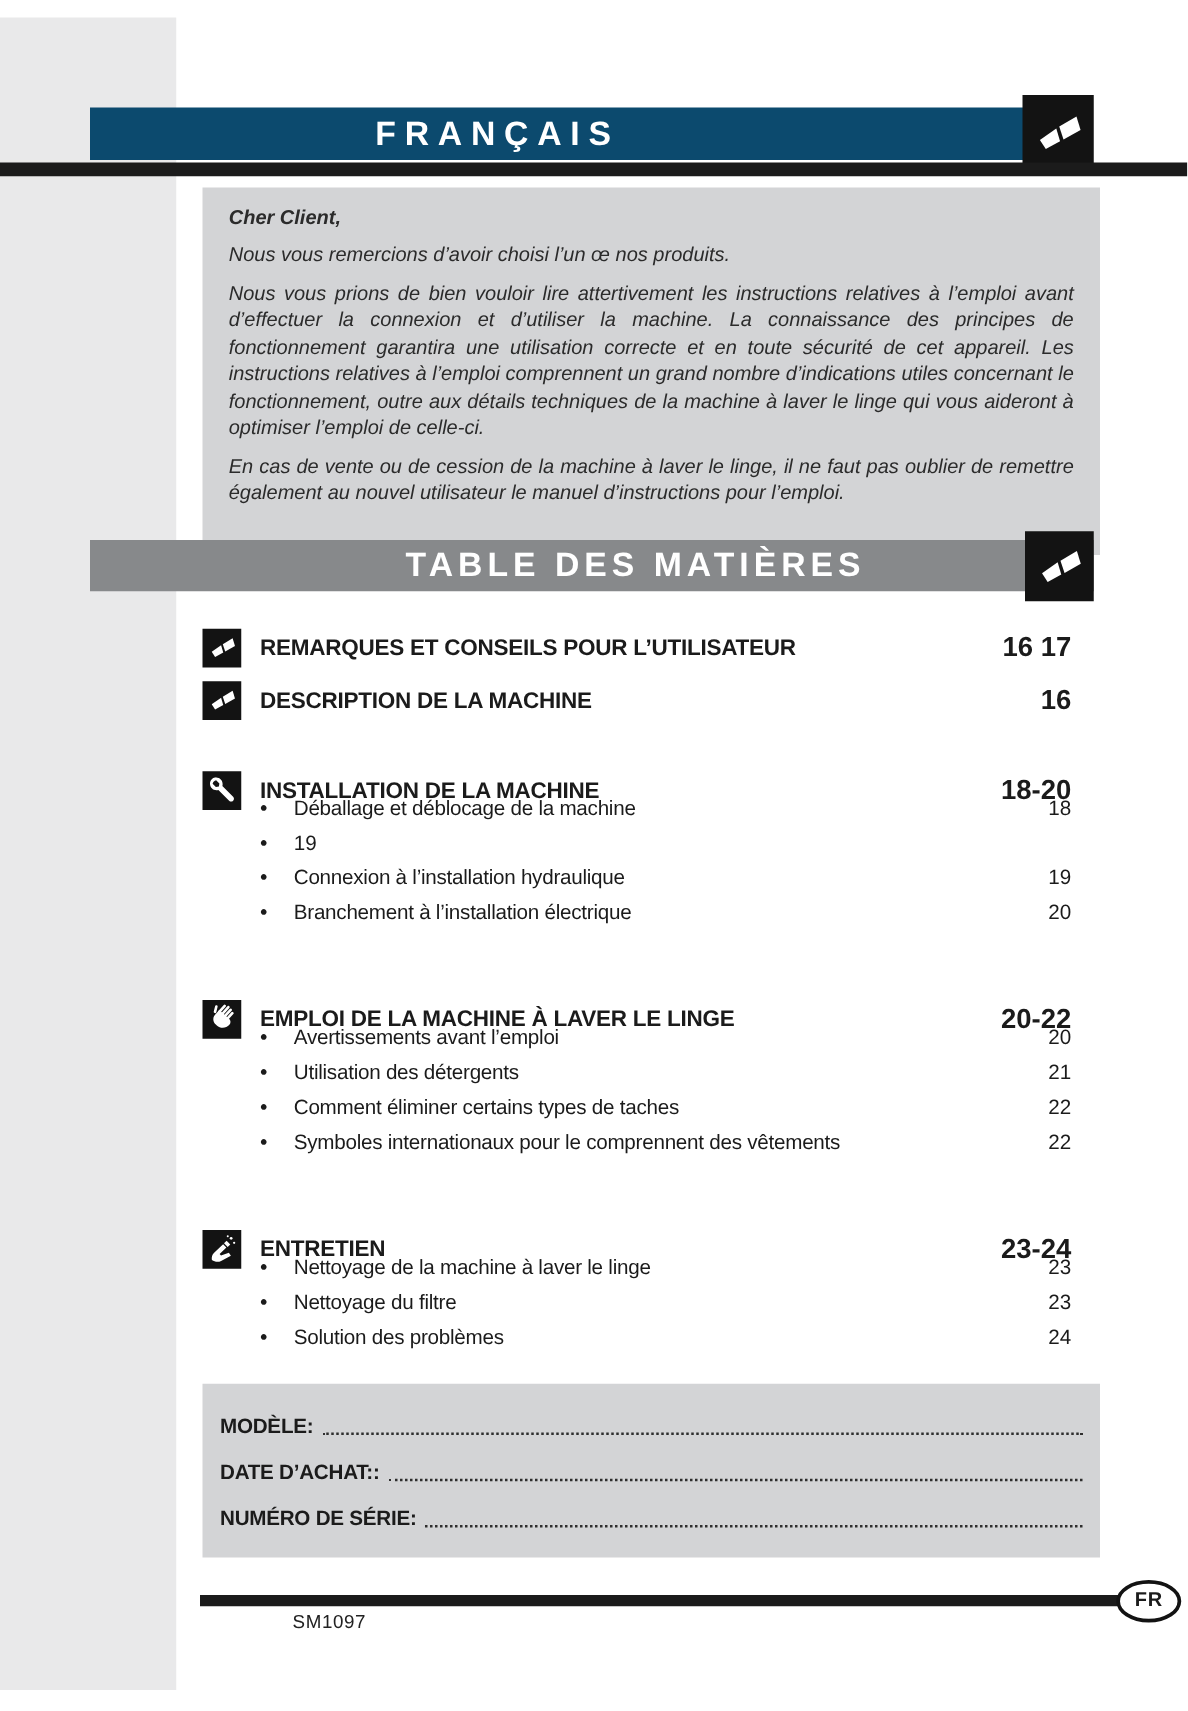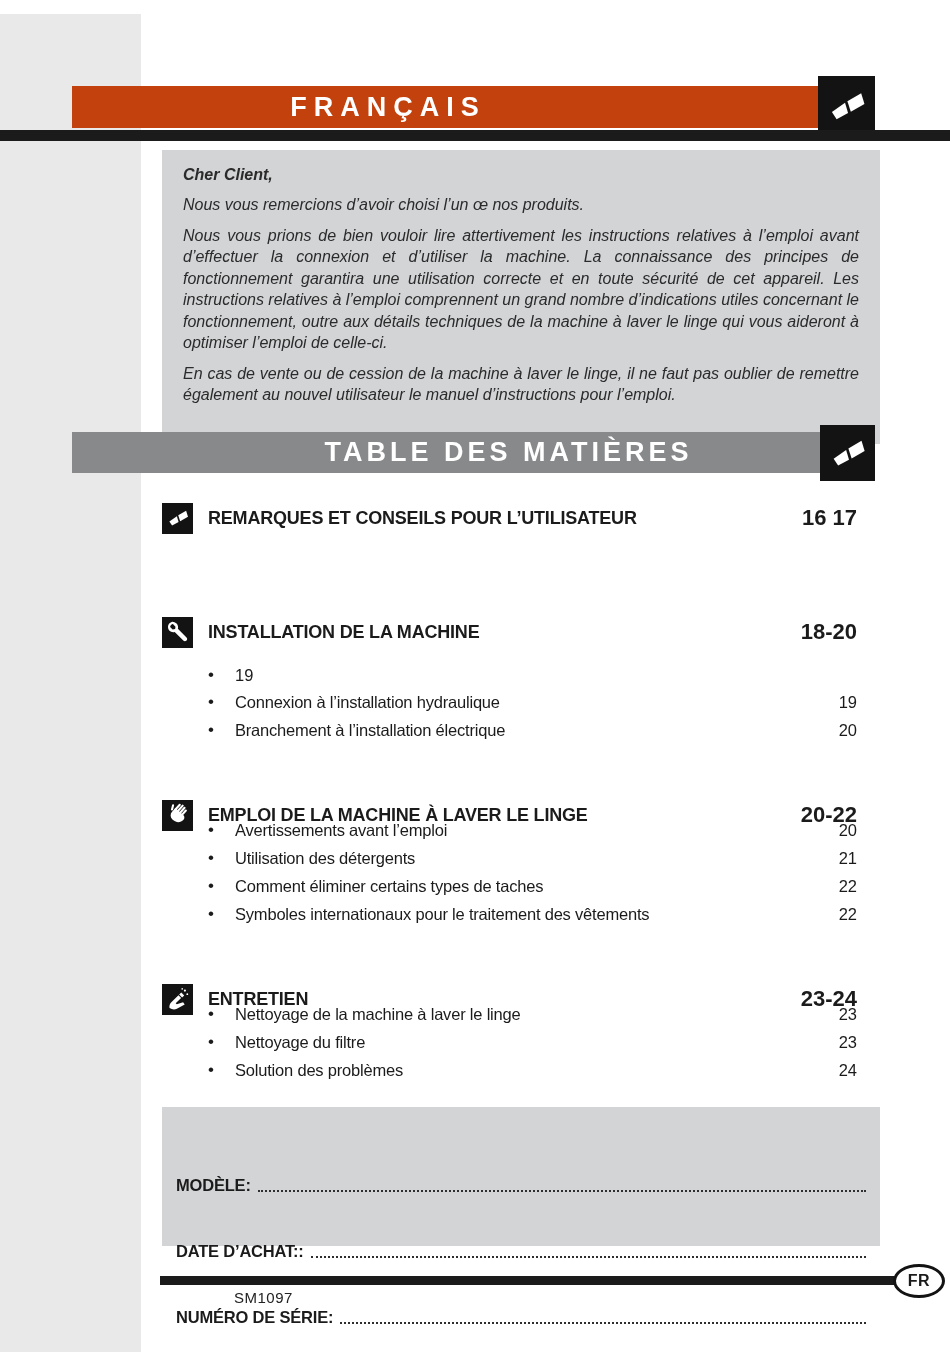--- a/index.html
+++ b/index.html
@@ -4,21 +4,21 @@
 <style>
   html,body{margin:0;padding:0;background:#fff;}
   .canvas{
     position:relative;width:950px;height:1369px;background:#fff;overflow:hidden;
     font-family:"Liberation Sans",sans-serif;color:#1b1b1b;
   }
   
   .margin-col{position:absolute;left:0;top:14px;width:141px;height:1338px;background:#e9e9ea;}
 
   
-  .header-bar{position:absolute;left:72px;top:86px;width:762px;height:42px;background:#c2410c;}
+  .header-bar{position:absolute;left:72px;top:86px;width:762px;height:42px;background:#0c4a6e;padding-left:20px;}
   .header-title{
     position:absolute;left:0;right:130px;top:6px;text-align:center;
     color:#fff;font-weight:bold;font-size:27px;letter-spacing:7px;
   }
   .icon-square{position:absolute;background:#131313;display:flex;align-items:center;justify-content:center;}
   .header-book{left:818px;top:76px;width:57px;height:60px;}
   .page-number{position:absolute;left:881px;top:89px;color:#fff;font-weight:normal;font-size:30px;letter-spacing:1px;}
   .rule-top{position:absolute;left:0;top:130px;width:950px;height:11px;background:#1b1b1b;}
 
   
@@ -48,21 +48,21 @@
   .bullet{width:27px;flex:none;font-size:17px;}
   .bullet::before{content:"•";}
   .item-label{font-size:16.5px;letter-spacing:-0.2px;flex:1;}
   .item-page{font-size:16.5px;}
 
   
   .record-box{
     position:absolute;left:162px;top:1107px;width:718px;height:139px;background:#d3d4d6;
     box-sizing:border-box;padding:22px 14px 0 14px;
   }
-  .record-row{display:flex;align-items:flex-end;height:22px;margin-bottom:15px;margin-top:44px;}
+  .record-row{display:flex;align-items:flex-end;height:22px;margin-bottom:15px;}
   .record-label{font-weight:bold;font-size:16.5px;white-space:nowrap;letter-spacing:-0.2px;}
   .leader{flex:1;border-bottom:2px dotted #2e2e2e;margin-left:7px;margin-bottom:3px;height:0;}
 
   
   .rule-bottom{position:absolute;left:160px;top:1276px;width:772px;height:9px;background:#1b1b1b;}
   .fr-badge{
     position:absolute;left:893px;top:1264px;width:46px;height:28px;background:#fff;
     border:3.5px solid #131313;border-radius:50%;display:flex;align-items:center;justify-content:center;
     font-weight:bold;font-size:16px;letter-spacing:0.5px;z-index:2;
   }
@@ -136,30 +136,44 @@
   <div class="toc-row sec" style="top:489px">
     <span class="sec-icon">
         <svg width="24" height="24" viewBox="0 0 32 32">
           <use href="#g-book"></use>
         </svg>
       </span>
     <span class="sec-label">REMARQUES ET CONSEILS POUR L’UTILISATEUR</span>
     <span class="sec-pages">16 17</span>
   </div>
 
+  <div class="toc-row sec" style="top:531px">
+    <span class="sec-icon">
+        <svg width="24" height="24" viewBox="0 0 32 32">
+          <use href="#g-book"></use>
+        </svg>
+      </span>
+    <span class="sec-label">DESCRIPTION DE LA MACHINE</span>
+    <span class="sec-pages">16</span>
+  </div>
 
   <div class="toc-row sec" style="top:603px">
     <span class="sec-icon">
         <svg width="24" height="24" viewBox="0 0 24 24">
           <use href="#g-wrench"></use>
         </svg>
       </span>
     <span class="sec-label">INSTALLATION DE LA MACHINE</span>
     <span class="sec-pages">18-20</span>
   </div>
+  <div class="toc-row item" style="top:633px">
+    <span class="bullet"></span>
+    <span class="item-label">Déballage et déblocage de la machine</span>
+    <span class="item-page">18</span>
+  </div>
   <div class="toc-row item" style="top:661px">
     <span class="bullet"></span>
     <span class="item-page">19</span>
   </div>
   <div class="toc-row item" style="top:688px">
     <span class="bullet"></span>
     <span class="item-label">Connexion à l’installation hydraulique</span>
     <span class="item-page">19</span>
   </div>
   <div class="toc-row item" style="top:716px">
@@ -187,21 +201,21 @@
     <span class="item-label">Utilisation des détergents</span>
     <span class="item-page">21</span>
   </div>
   <div class="toc-row item" style="top:872px">
     <span class="bullet"></span>
     <span class="item-label">Comment éliminer certains types de taches</span>
     <span class="item-page">22</span>
   </div>
   <div class="toc-row item" style="top:900px">
     <span class="bullet"></span>
-    <span class="item-label">Symboles internationaux pour le traitement des vêtements</span>
+    <span class="item-label">Symboles internationaux pour le comprennent des vêtements</span>
     <span class="item-page">22</span>
   </div>
 
   <div class="toc-row sec" style="top:970px">
     <span class="sec-icon">
         <svg width="24" height="24" viewBox="0 0 24 24">
           <use href="#g-cleanhand"></use>
         </svg>
       </span>
     <span class="sec-label">ENTRETIEN</span>

